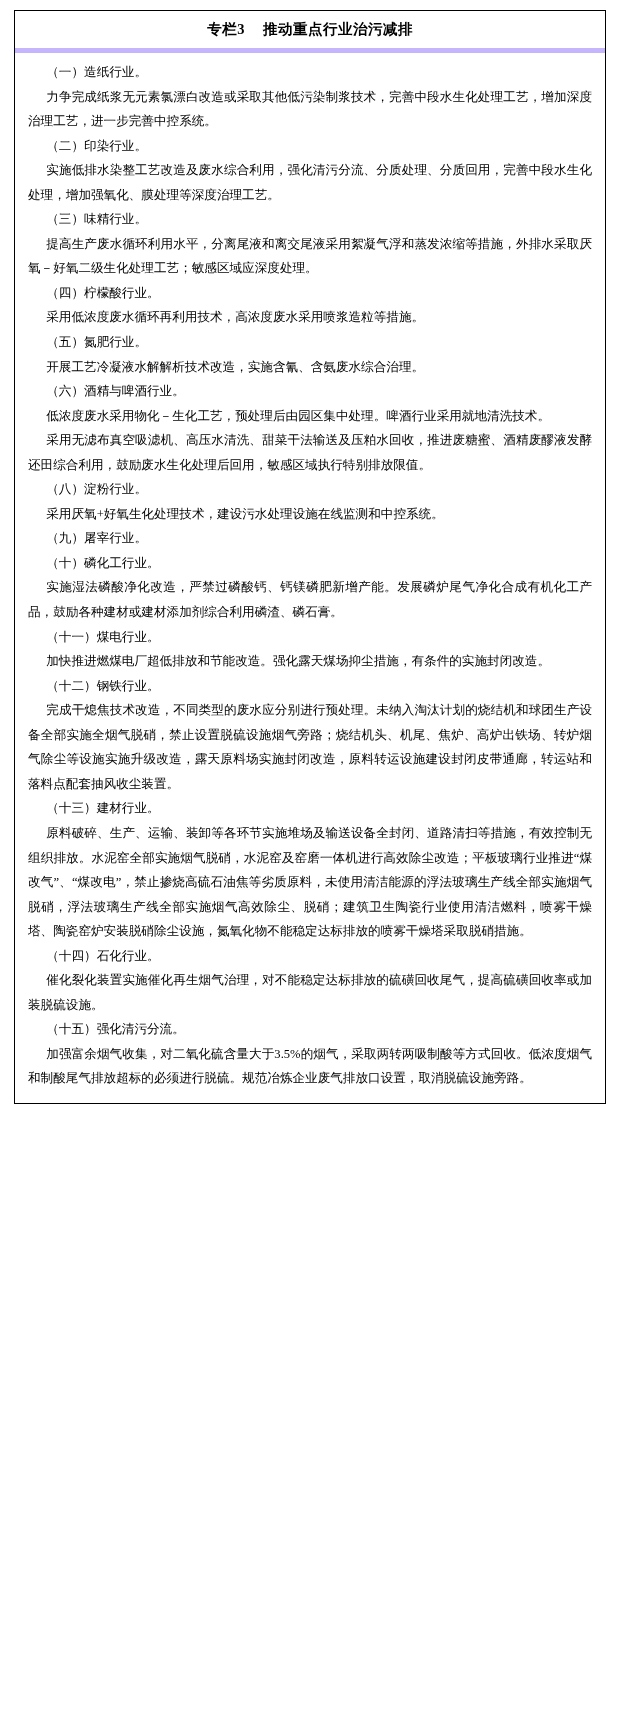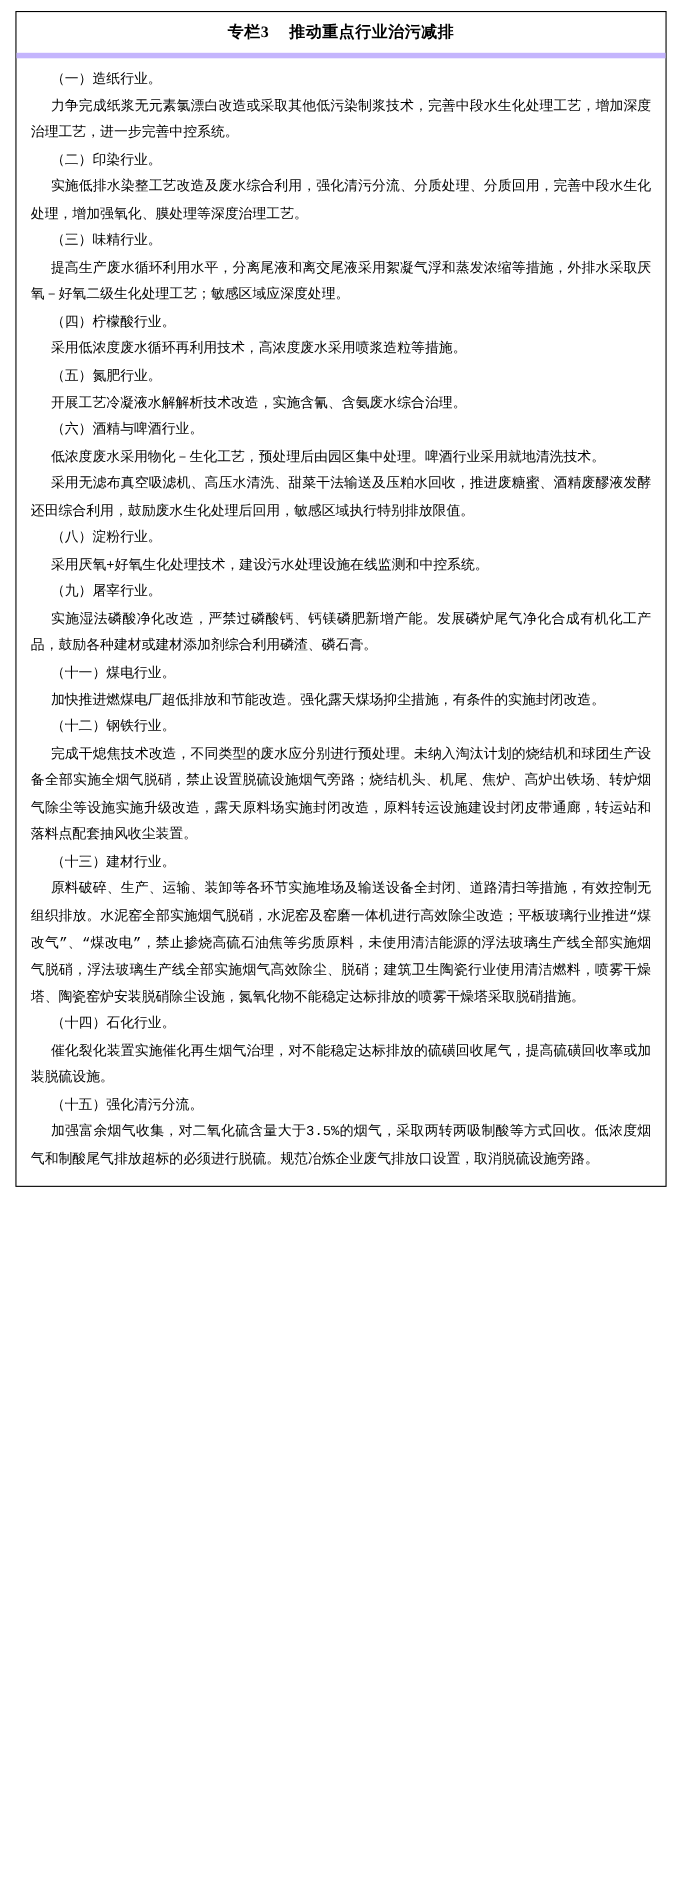--- a/index.html
+++ b/index.html
@@ -29,21 +29,20 @@
     letter-spacing: 0.5px;
     padding: 9px 0 9px 0;
     border-bottom: 5px solid #c4b5fd;
   }
   .box-title .gap {
     display: inline-block;
     width: 18px;
   }
   .box-body {
     padding: 7px 13px 12px 13px;
-    font-family: Liberation Mono, monospace;
   }
   p {
     margin: 0;
     font-size: 12.6px;
     line-height: 1.95;
     text-align: justify;
     text-justify: inter-ideograph;
   }
   p.head {
     text-indent: 1.45em;
@@ -80,20 +79,21 @@
       <p class="head">（六）酒精与啤酒行业。</p>
       <p class="body">低浓度废水采用物化－生化工艺，预处理后由园区集中处理。啤酒行业采用就地清洗技术。</p>
 
       <p class="body">采用无滤布真空吸滤机、高压水清洗、甜菜干法输送及压粕水回收，推进废糖蜜、酒精废醪液发酵还田综合利用，鼓励废水生化处理后回用，敏感区域执行特别排放限值。</p>
 
       <p class="head">（八）淀粉行业。</p>
       <p class="body">采用厌氧+好氧生化处理技术，建设污水处理设施在线监测和中控系统。</p>
 
       <p class="head">（九）屠宰行业。</p>
 
+      <p class="head">（十）磷化工行业。</p>
       <p class="body">实施湿法磷酸净化改造，严禁过磷酸钙、钙镁磷肥新增产能。发展磷炉尾气净化合成有机化工产品，鼓励各种建材或建材添加剂综合利用磷渣、磷石膏。</p>
 
       <p class="head">（十一）煤电行业。</p>
       <p class="body">加快推进燃煤电厂超低排放和节能改造。强化露天煤场抑尘措施，有条件的实施封闭改造。</p>
 
       <p class="head">（十二）钢铁行业。</p>
       <p class="body">完成干熄焦技术改造，不同类型的废水应分别进行预处理。未纳入淘汰计划的烧结机和球团生产设备全部实施全烟气脱硝，禁止设置脱硫设施烟气旁路；烧结机头、机尾、焦炉、高炉出铁场、转炉烟气除尘等设施实施升级改造，露天原料场实施封闭改造，原料转运设施建设封闭皮带通廊，转运站和落料点配套抽风收尘装置。</p>
 
       <p class="head">（十三）建材行业。</p>
       <p class="body">原料破碎、生产、运输、装卸等各环节实施堆场及输送设备全封闭、道路清扫等措施，有效控制无组织排放。水泥窑全部实施烟气脱硝，水泥窑及窑磨一体机进行高效除尘改造；平板玻璃行业推进“煤改气”、“煤改电”，禁止掺烧高硫石油焦等劣质原料，未使用清洁能源的浮法玻璃生产线全部实施烟气脱硝，浮法玻璃生产线全部实施烟气高效除尘、脱硝；建筑卫生陶瓷行业使用清洁燃料，喷雾干燥塔、陶瓷窑炉安装脱硝除尘设施，氮氧化物不能稳定达标排放的喷雾干燥塔采取脱硝措施。</p>

